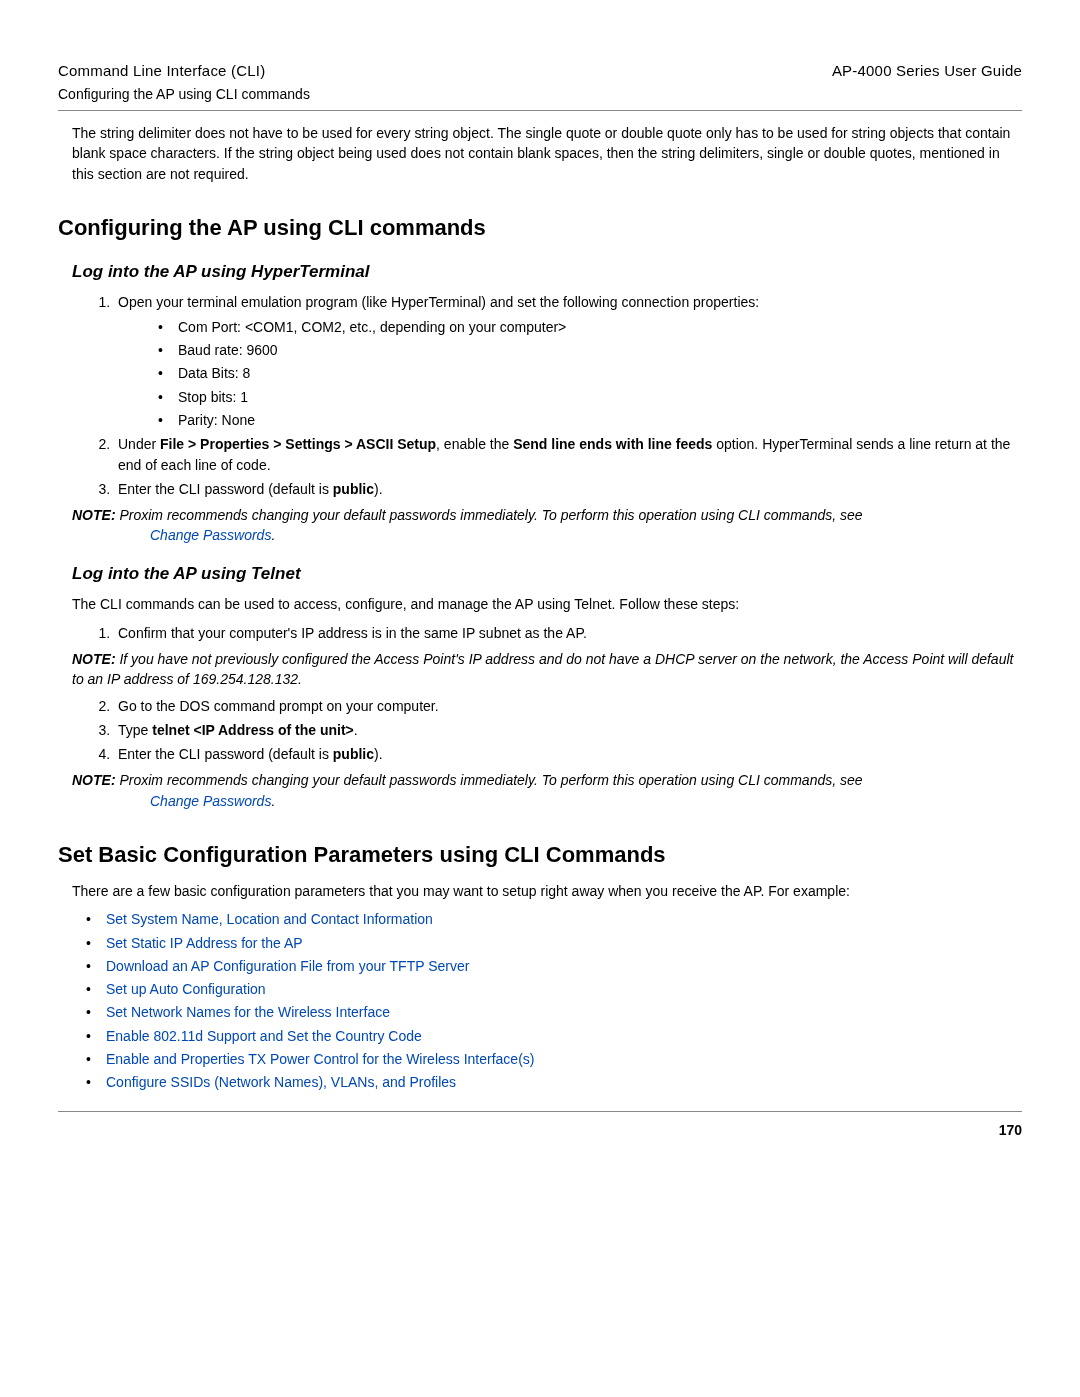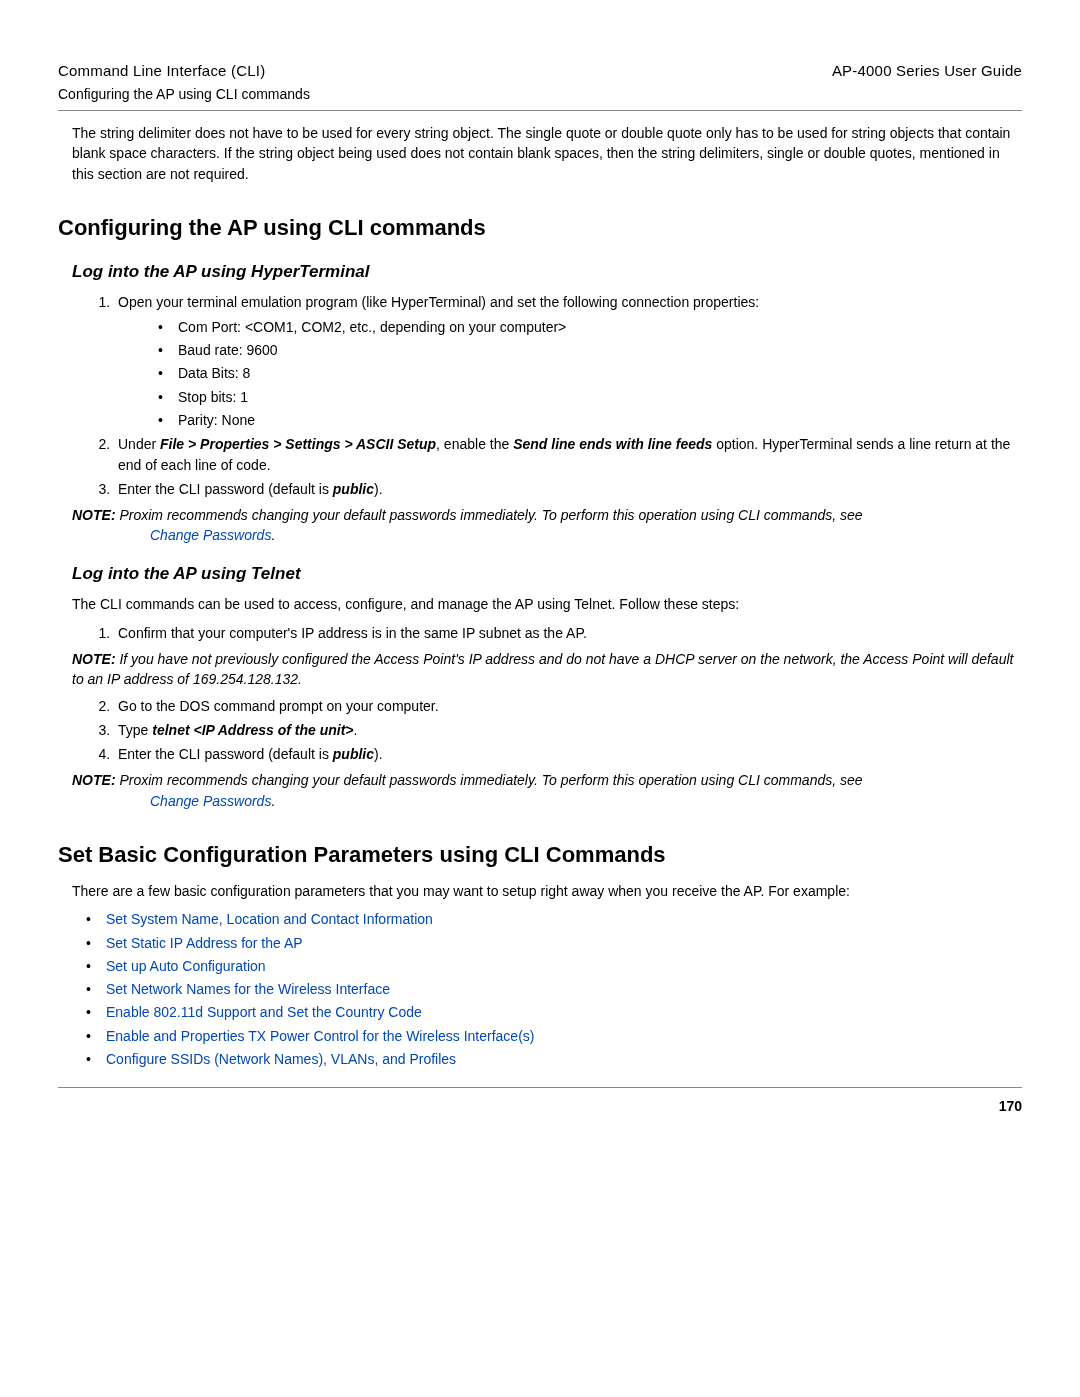--- a/index.html
+++ b/index.html
@@ -81,21 +81,21 @@
     margin: 3px 0;
   }
   .note {
     font-style: italic;
     margin: 6px 0 6px 14px;
     font-size: 14px;
   }
   .note-label { font-weight: bold; font-style: italic; }
   .note-indent { margin-left: 78px; display: block; }
   a.link, .link { color: #0048b5; text-decoration: none; }
-  .bold { font-weight: bold; font-style: italic; }
+  .bold { font-weight: bold; }
   .pagenum { text-align: right; font-weight: bold; font-size: 14px; }
   .intro { margin: 6px 0 8px 14px; font-size: 14px; }
 </style>
 </head>
 <body>
 
 <div class="header">
   <div class="header-left">
     <div class="title">Command Line Interface (CLI)</div>
     <div class="subtitle">Configuring the AP using CLI commands</div>
@@ -166,20 +166,21 @@
   <span class="note-indent"><a class="link">Change Passwords</a><span>.</span></span>
 </div>
 
 <h1 class="section">Set Basic Configuration Parameters using CLI Commands</h1>
 
 <p class="intro">There are a few basic configuration parameters that you may want to setup right away when you receive the AP. For example:</p>
 
 <ul class="linklist">
   <li><a class="link">Set System Name, Location and Contact Information</a></li>
   <li><a class="link">Set Static IP Address for the AP</a></li>
+  <li><a class="link">Download an AP Configuration File from your TFTP Server</a></li>
   <li><a class="link">Set up Auto Configuration</a></li>
   <li><a class="link">Set Network Names for the Wireless Interface</a></li>
   <li><a class="link">Enable 802.11d Support and Set the Country Code</a></li>
   <li><a class="link">Enable and Properties TX Power Control for the Wireless Interface(s)</a></li>
   <li><a class="link">Configure SSIDs (Network Names), VLANs, and Profiles</a></li>
 </ul>
 
 <hr class="bottom-rule">
 <div class="pagenum">170</div>
 

